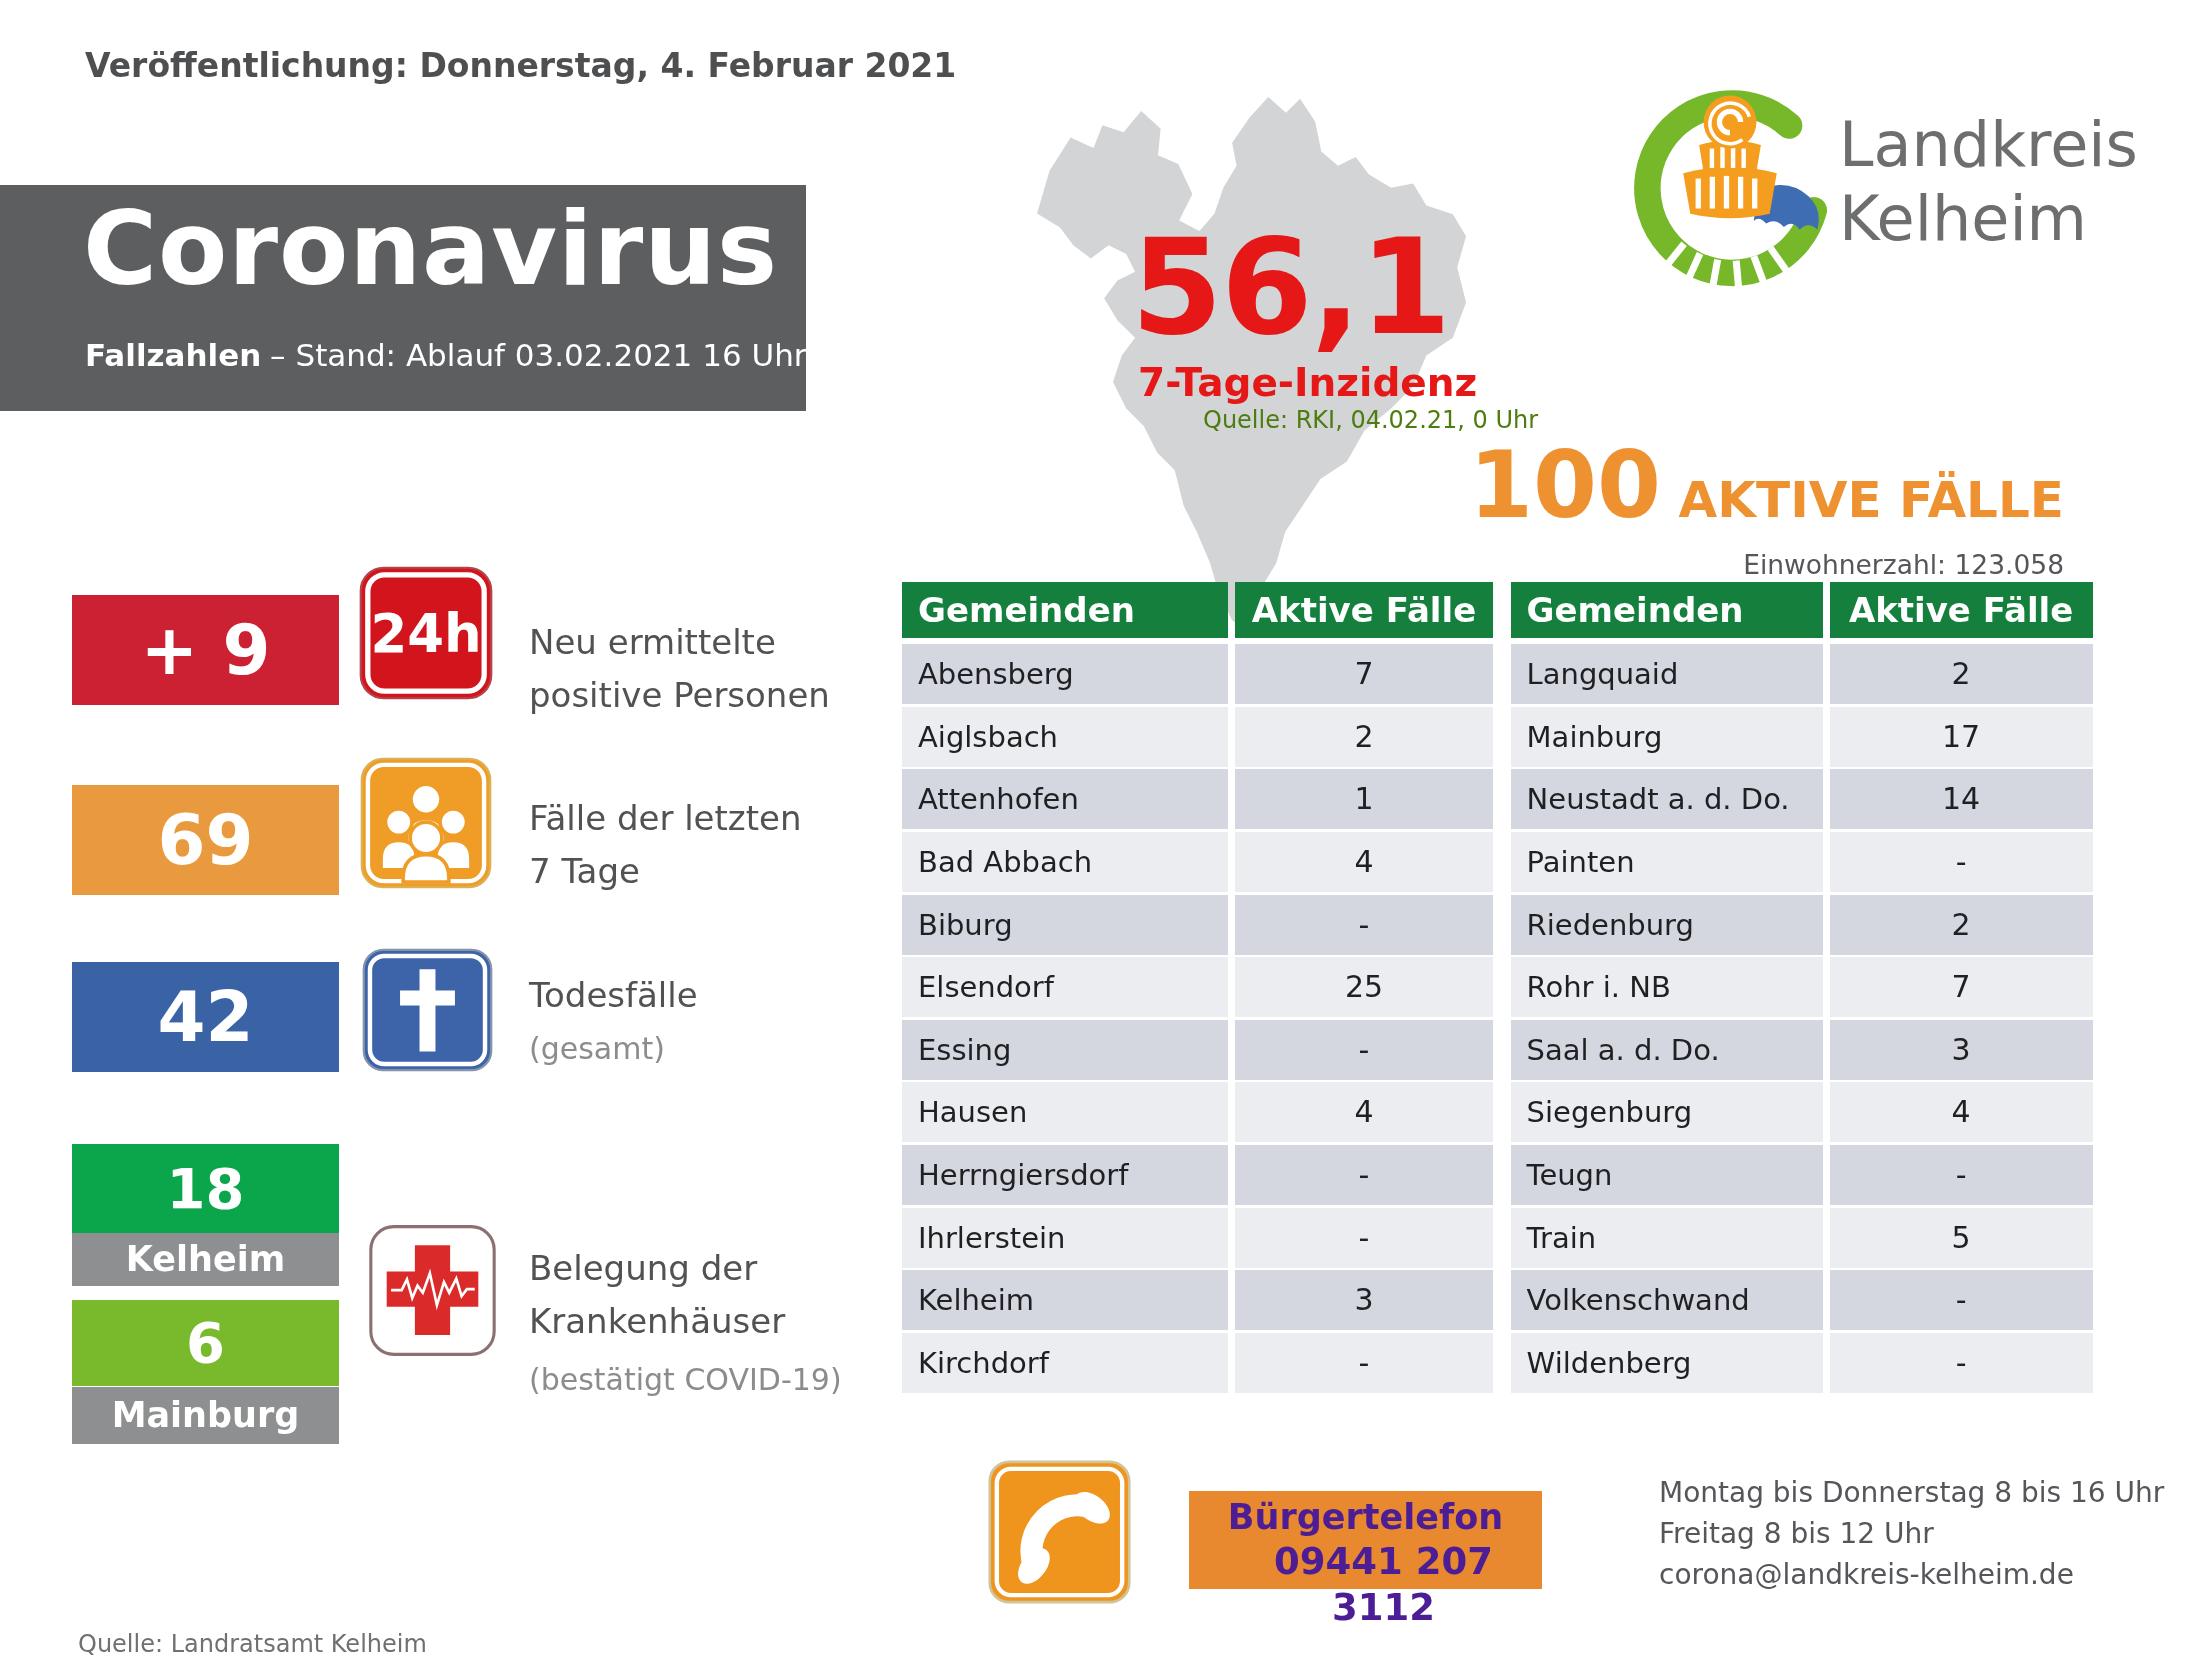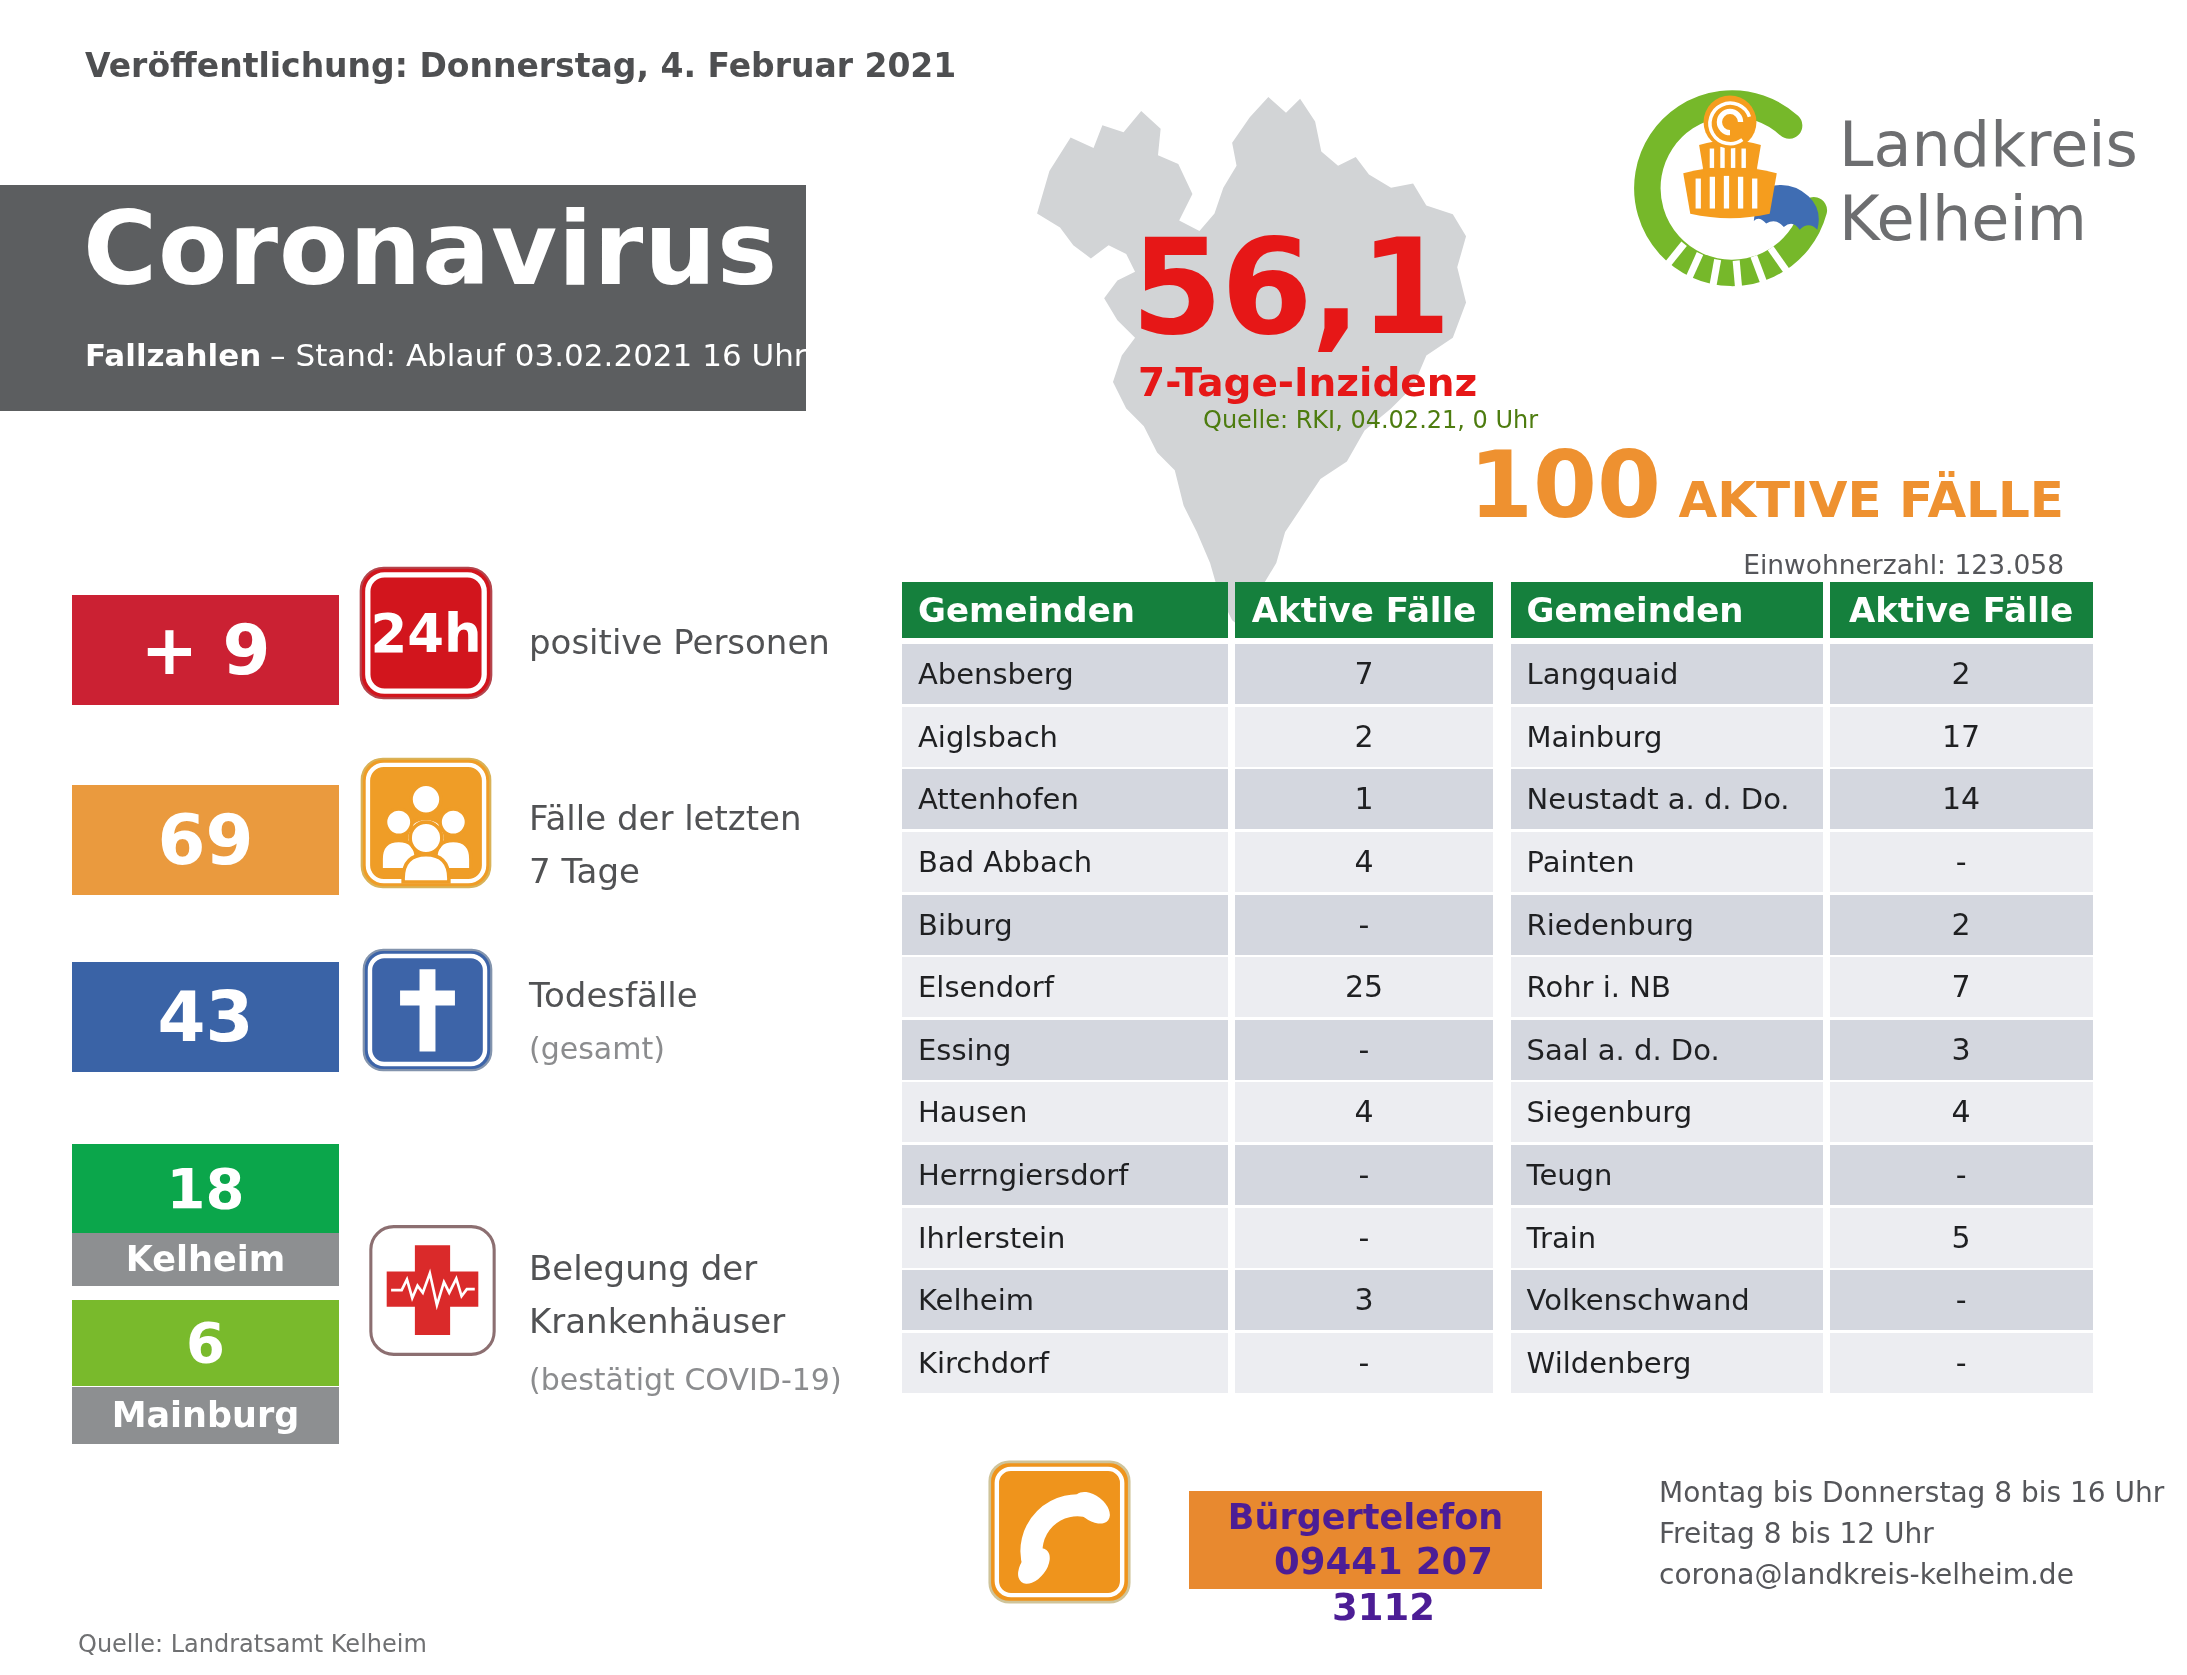--- a/index.html
+++ b/index.html
@@ -149,20 +149,21 @@
   </div>
   <div class="abs" id="population">Einwohnerzahl: 123.058</div>
 
   <div class="stat-num" id="block-new">+ 9</div>
   <svg class="badge" id="icon-24h" width="134" height="134" viewBox="0 0 152 152">
     <rect x="2" y="2" width="148" height="148" rx="26" fill="#d2151d" stroke="#b4454d" stroke-width="2.5"></rect>
     <rect x="10" y="10" width="132" height="132" rx="19" fill="none" stroke="#ffffff" stroke-width="6"></rect>
     <text x="76" y="98" text-anchor="middle" font-size="60" font-weight="bold" fill="#ffffff" font-family="'DejaVu Sans',sans-serif">24h</text>
   </svg>
   <div class="stat-label" id="label-new">
+    <div>Neu ermittelte</div>
     <div>positive Personen</div>
   </div>
 
   <div class="stat-num" id="block-week">69</div>
   <svg class="badge" id="icon-people" width="132" height="132" viewBox="0 0 150 150">
     <rect x="2" y="2" width="146" height="146" rx="24" fill="#ef9d27" stroke="#d9b257" stroke-width="2.5"></rect>
     <rect x="9" y="9" width="132" height="132" rx="18" fill="none" stroke="#ffffff" stroke-width="5"></rect>
     <g fill="#ffffff" stroke="#ef9d27" stroke-width="4">
       <circle cx="75" cy="48" r="17"></circle>
       <path d="M 53,94 q 0,-24 22,-24 q 22,0 22,24 l 0,8 l -44,0 z"></path>
@@ -172,21 +173,21 @@
       <path d="M 86,116 q 0,-21 20,-21 q 20,0 20,21 l 0,12 l -40,0 z"></path>
       <circle cx="75" cy="92" r="18"></circle>
       <path d="M 49,138 q 0,-27 26,-27 q 26,0 26,27 l 0,4 l -52,0 z"></path>
     </g>
   </svg>
   <div class="stat-label" id="label-week">
     <div>Fälle der letzten</div>
     <div>7 Tage</div>
   </div>
 
-  <div class="stat-num" id="block-deaths">43</div>
+  <div class="stat-num" id="block-deaths">42</div>
   <svg class="badge" id="icon-cross" width="131" height="124" viewBox="0 0 148 140">
     <rect x="2" y="2" width="144" height="136" rx="22" fill="#3d64a8" stroke="#8394ad" stroke-width="2.5"></rect>
     <rect x="9" y="9" width="130" height="122" rx="16" fill="none" stroke="#ffffff" stroke-width="5"></rect>
     <path d="M 65,24 h 18 v 24 h 22 v 17 h -22 v 52 h -18 v -52 h -22 v -17 h 22 z" fill="#ffffff"></path>
   </svg>
   <div class="stat-label" id="label-deaths">
     <div>Todesfälle</div>
     <div class="muted">(gesamt)</div>
   </div>
 

